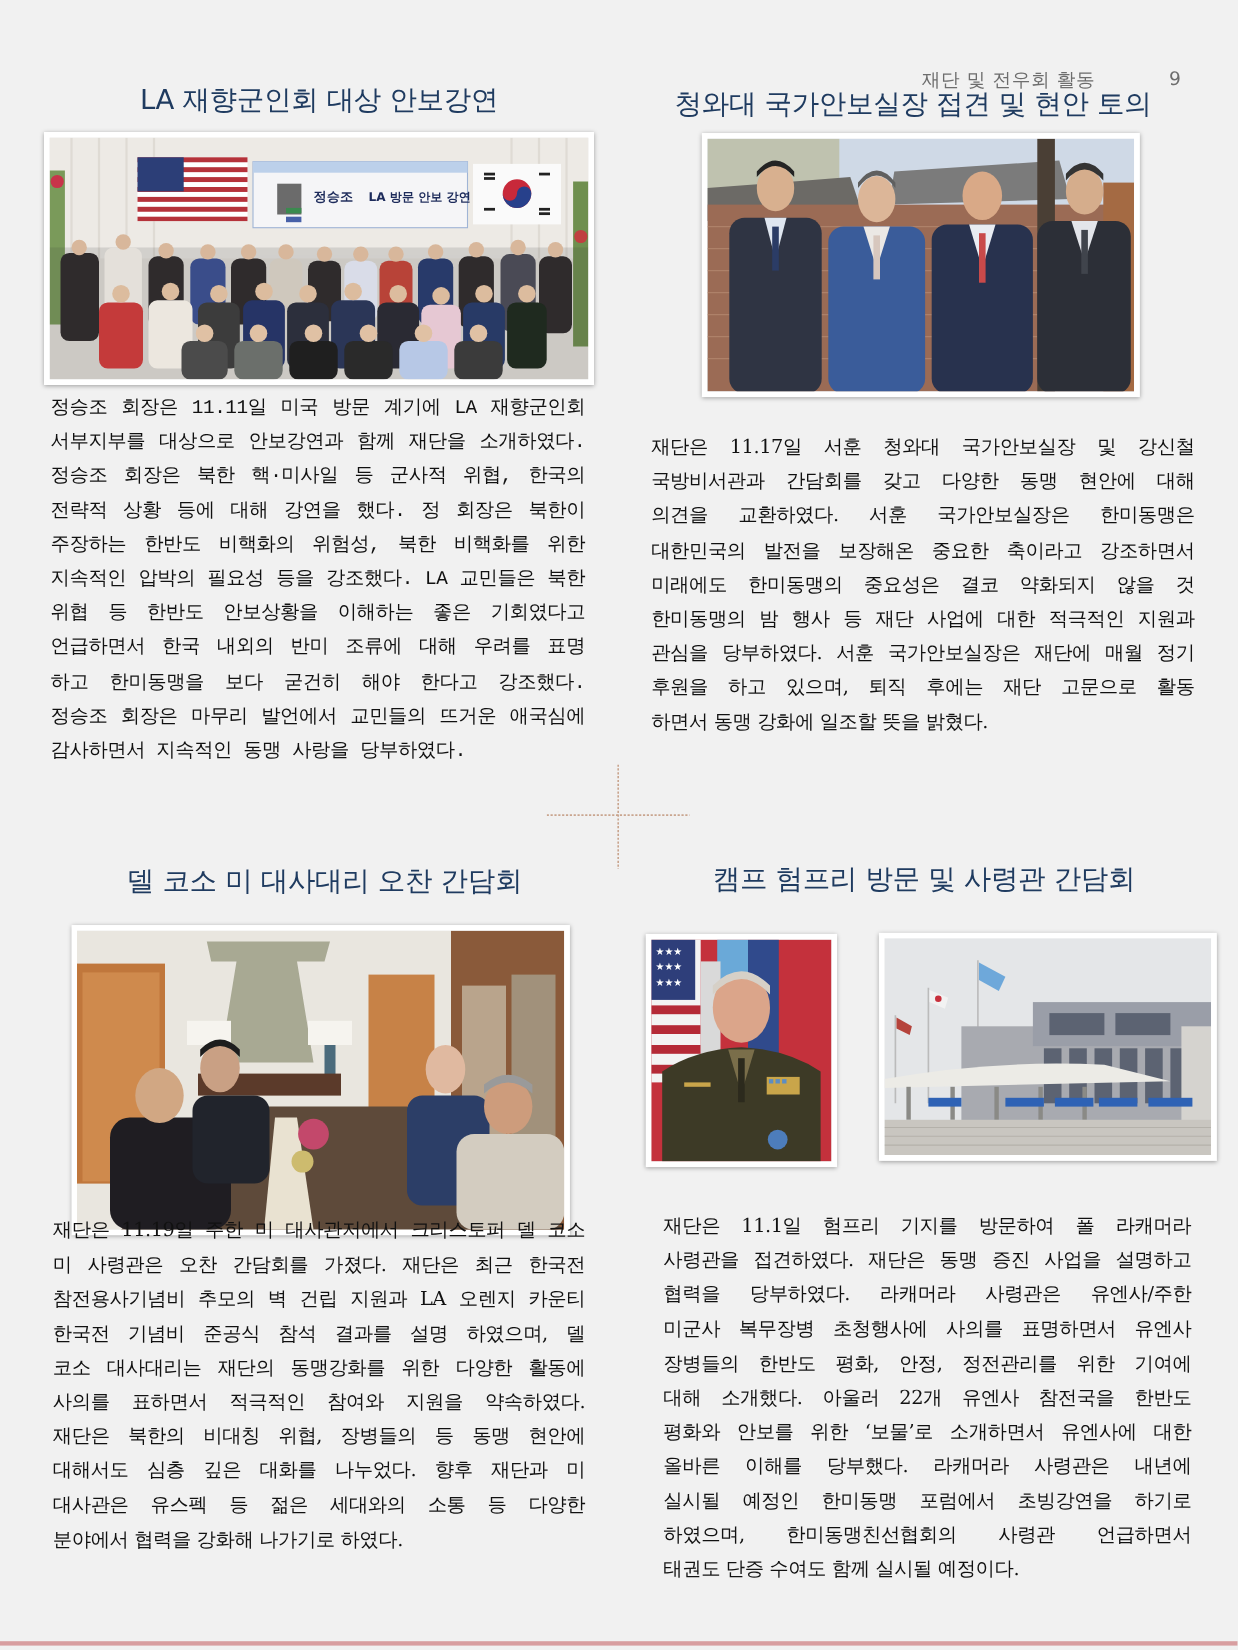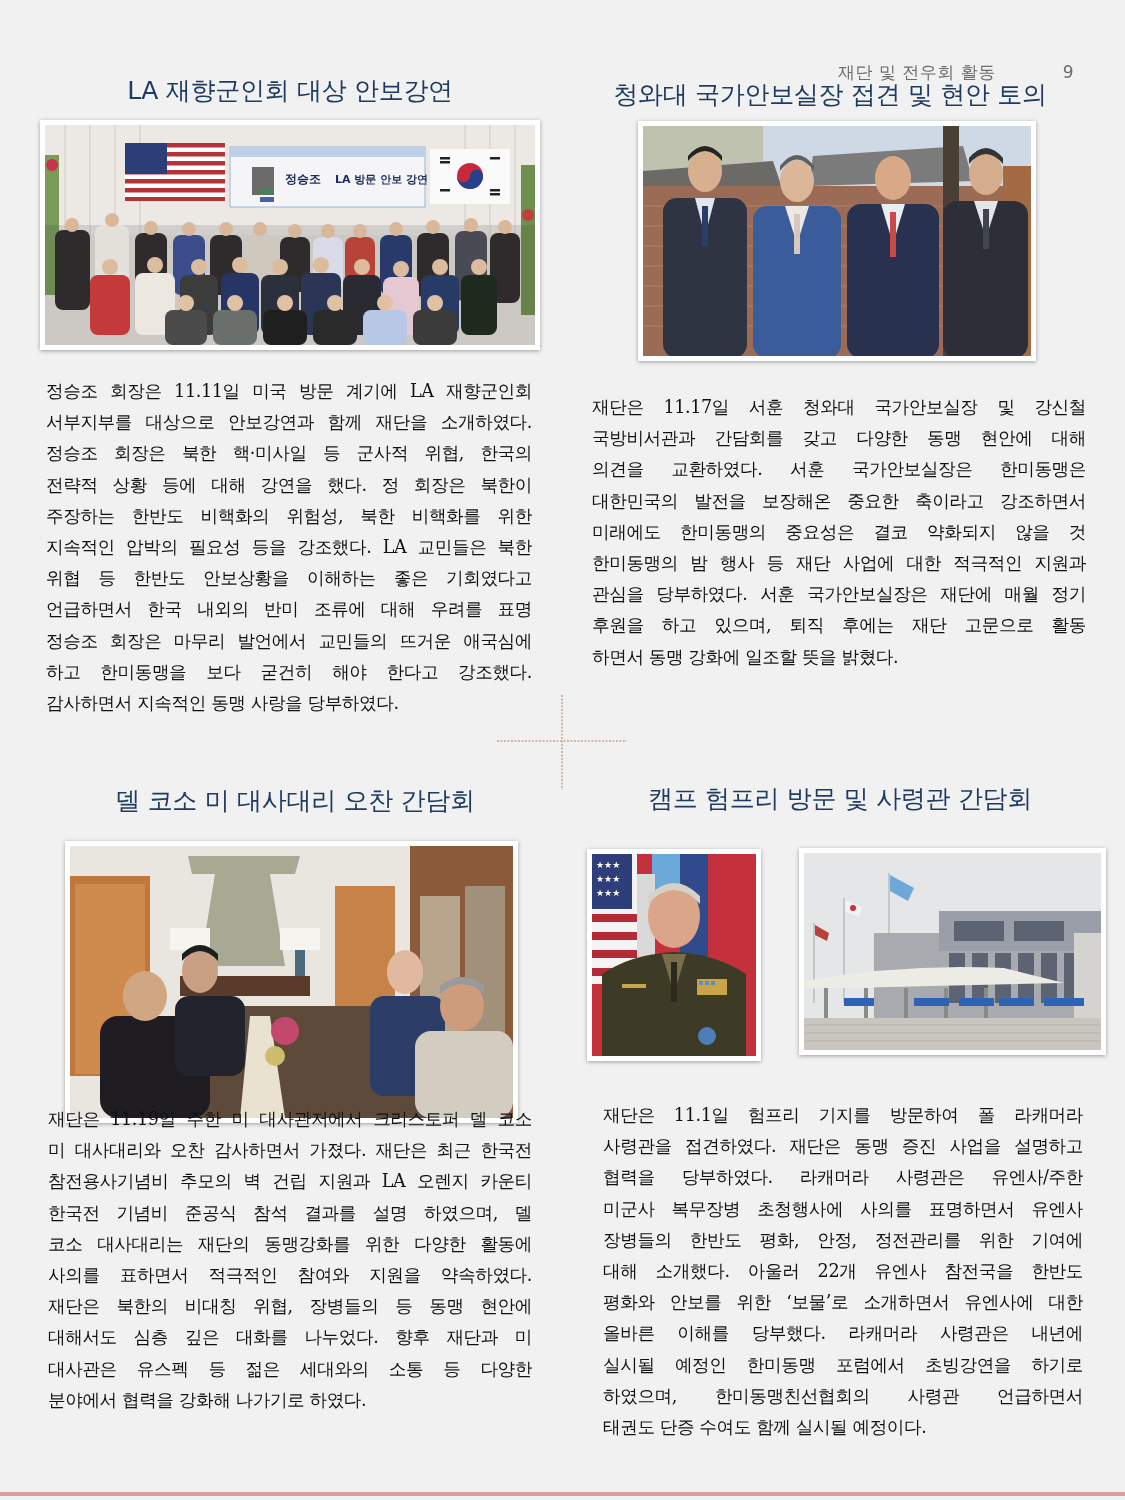--- a/index.html
+++ b/index.html
@@ -183,31 +183,31 @@
           <circle cx="190" cy="178" r="8"></circle>
           <circle cx="240" cy="178" r="8"></circle>
         <circle cx="290" cy="178" r="8"></circle>
           <circle cx="340" cy="178" r="8"></circle>
           <circle cx="390" cy="178" r="8"></circle>
       </g>
     </g>
   </svg>
 </div>
 
-<div class="body-text" style="left:46px; top:376px; width:486px;">
+<div class="body-text" style="left:46px; top:356px; width:486px;font-family:Liberation Mono, monospace;">
   <span class="line">정승조 회장은 11.11일 미국 방문 계기에 LA 재향군인회</span>
   <span class="line">서부지부를 대상으로 안보강연과 함께 재단을 소개하였다.</span>
   <span class="line">정승조 회장은 북한 핵·미사일 등 군사적 위협, 한국의</span>
   <span class="line">전략적 상황 등에 대해 강연을 했다. 정 회장은 북한이</span>
   <span class="line">주장하는 한반도 비핵화의 위험성, 북한 비핵화를 위한</span>
   <span class="line">지속적인 압박의 필요성 등을 강조했다. LA 교민들은 북한</span>
   <span class="line">위협 등 한반도 안보상황을 이해하는 좋은 기회였다고</span>
   <span class="line">언급하면서 한국 내외의 반미 조류에 대해 우려를 표명</span>
+  <span class="line">하고 한미동맹을 보다 굳건히 해야 한다고 강조했다.</span>
   <span class="line">정승조 회장은 마무리 발언에서 교민들의 뜨거운 애국심에</span>
-  <span class="line">하고 한미동맹을 보다 굳건히 해야 한다고 강조했다.</span>
   <span class="line last">감사하면서 지속적인 동맹 사랑을 당부하였다.</span>
 </div>
 
 <div class="heading" style="left:600px; top:78px; width:460px;">청와대 국가안보실장 접견 및 현안 토의</div>
 
 <div class="photo" style="left:638px; top:121px; width:388px; height:230px;">
   <svg viewBox="0 0 388 230" preserveAspectRatio="none">
     <rect width="388" height="230" fill="#cfd9e6"></rect>
 
     <rect x="0" y="0" width="120" height="60" fill="#b4b38a" opacity="0.6"></rect>
@@ -307,21 +307,21 @@
     <rect x="300" y="150" width="75" height="100" rx="14" fill="#2c3e67"></rect>
     <ellipse cx="335" cy="126" rx="18" ry="22" fill="#e0b9a0"></ellipse>
     <rect x="345" y="185" width="98" height="87" rx="16" fill="#d3ccc0"></rect>
     <ellipse cx="392" cy="160" rx="22" ry="25" fill="#cd9c7c"></ellipse>
       <path d="M370,148 Q392,128 414,148 L414,140 Q392,122 370,140Z" fill="#9a9a9a"></path>
   </svg>
 </div>
 
 <div class="body-text" style="left:48px; top:1104px; width:484px;">
   <span class="line">재단은 11.19일 주한 미 대사관저에서 크리스토퍼 델 코소</span>
-  <span class="line">미 대사대리와 오찬 감사하면서 가졌다. 재단은 최근 한국전</span>
+  <span class="line">미 사령관은 오찬 간담회를 가졌다. 재단은 최근 한국전</span>
   <span class="line">참전용사기념비 추모의 벽 건립 지원과 LA 오렌지 카운티</span>
   <span class="line">한국전 기념비 준공식 참석 결과를 설명 하였으며, 델</span>
   <span class="line">코소 대사대리는 재단의 동맹강화를 위한 다양한 활동에</span>
   <span class="line">사의를 표하면서 적극적인 참여와 지원을 약속하였다.</span>
   <span class="line">재단은 북한의 비대칭 위협, 장병들의 등 동맹 현안에</span>
   <span class="line">대해서도 심층 깊은 대화를 나누었다. 향후 재단과 미</span>
   <span class="line">대사관은 유스펙 등 젊은 세대와의 소통 등 다양한</span>
   <span class="line last">분야에서 협력을 강화해 나가기로 하였다.</span>
 </div>
 

